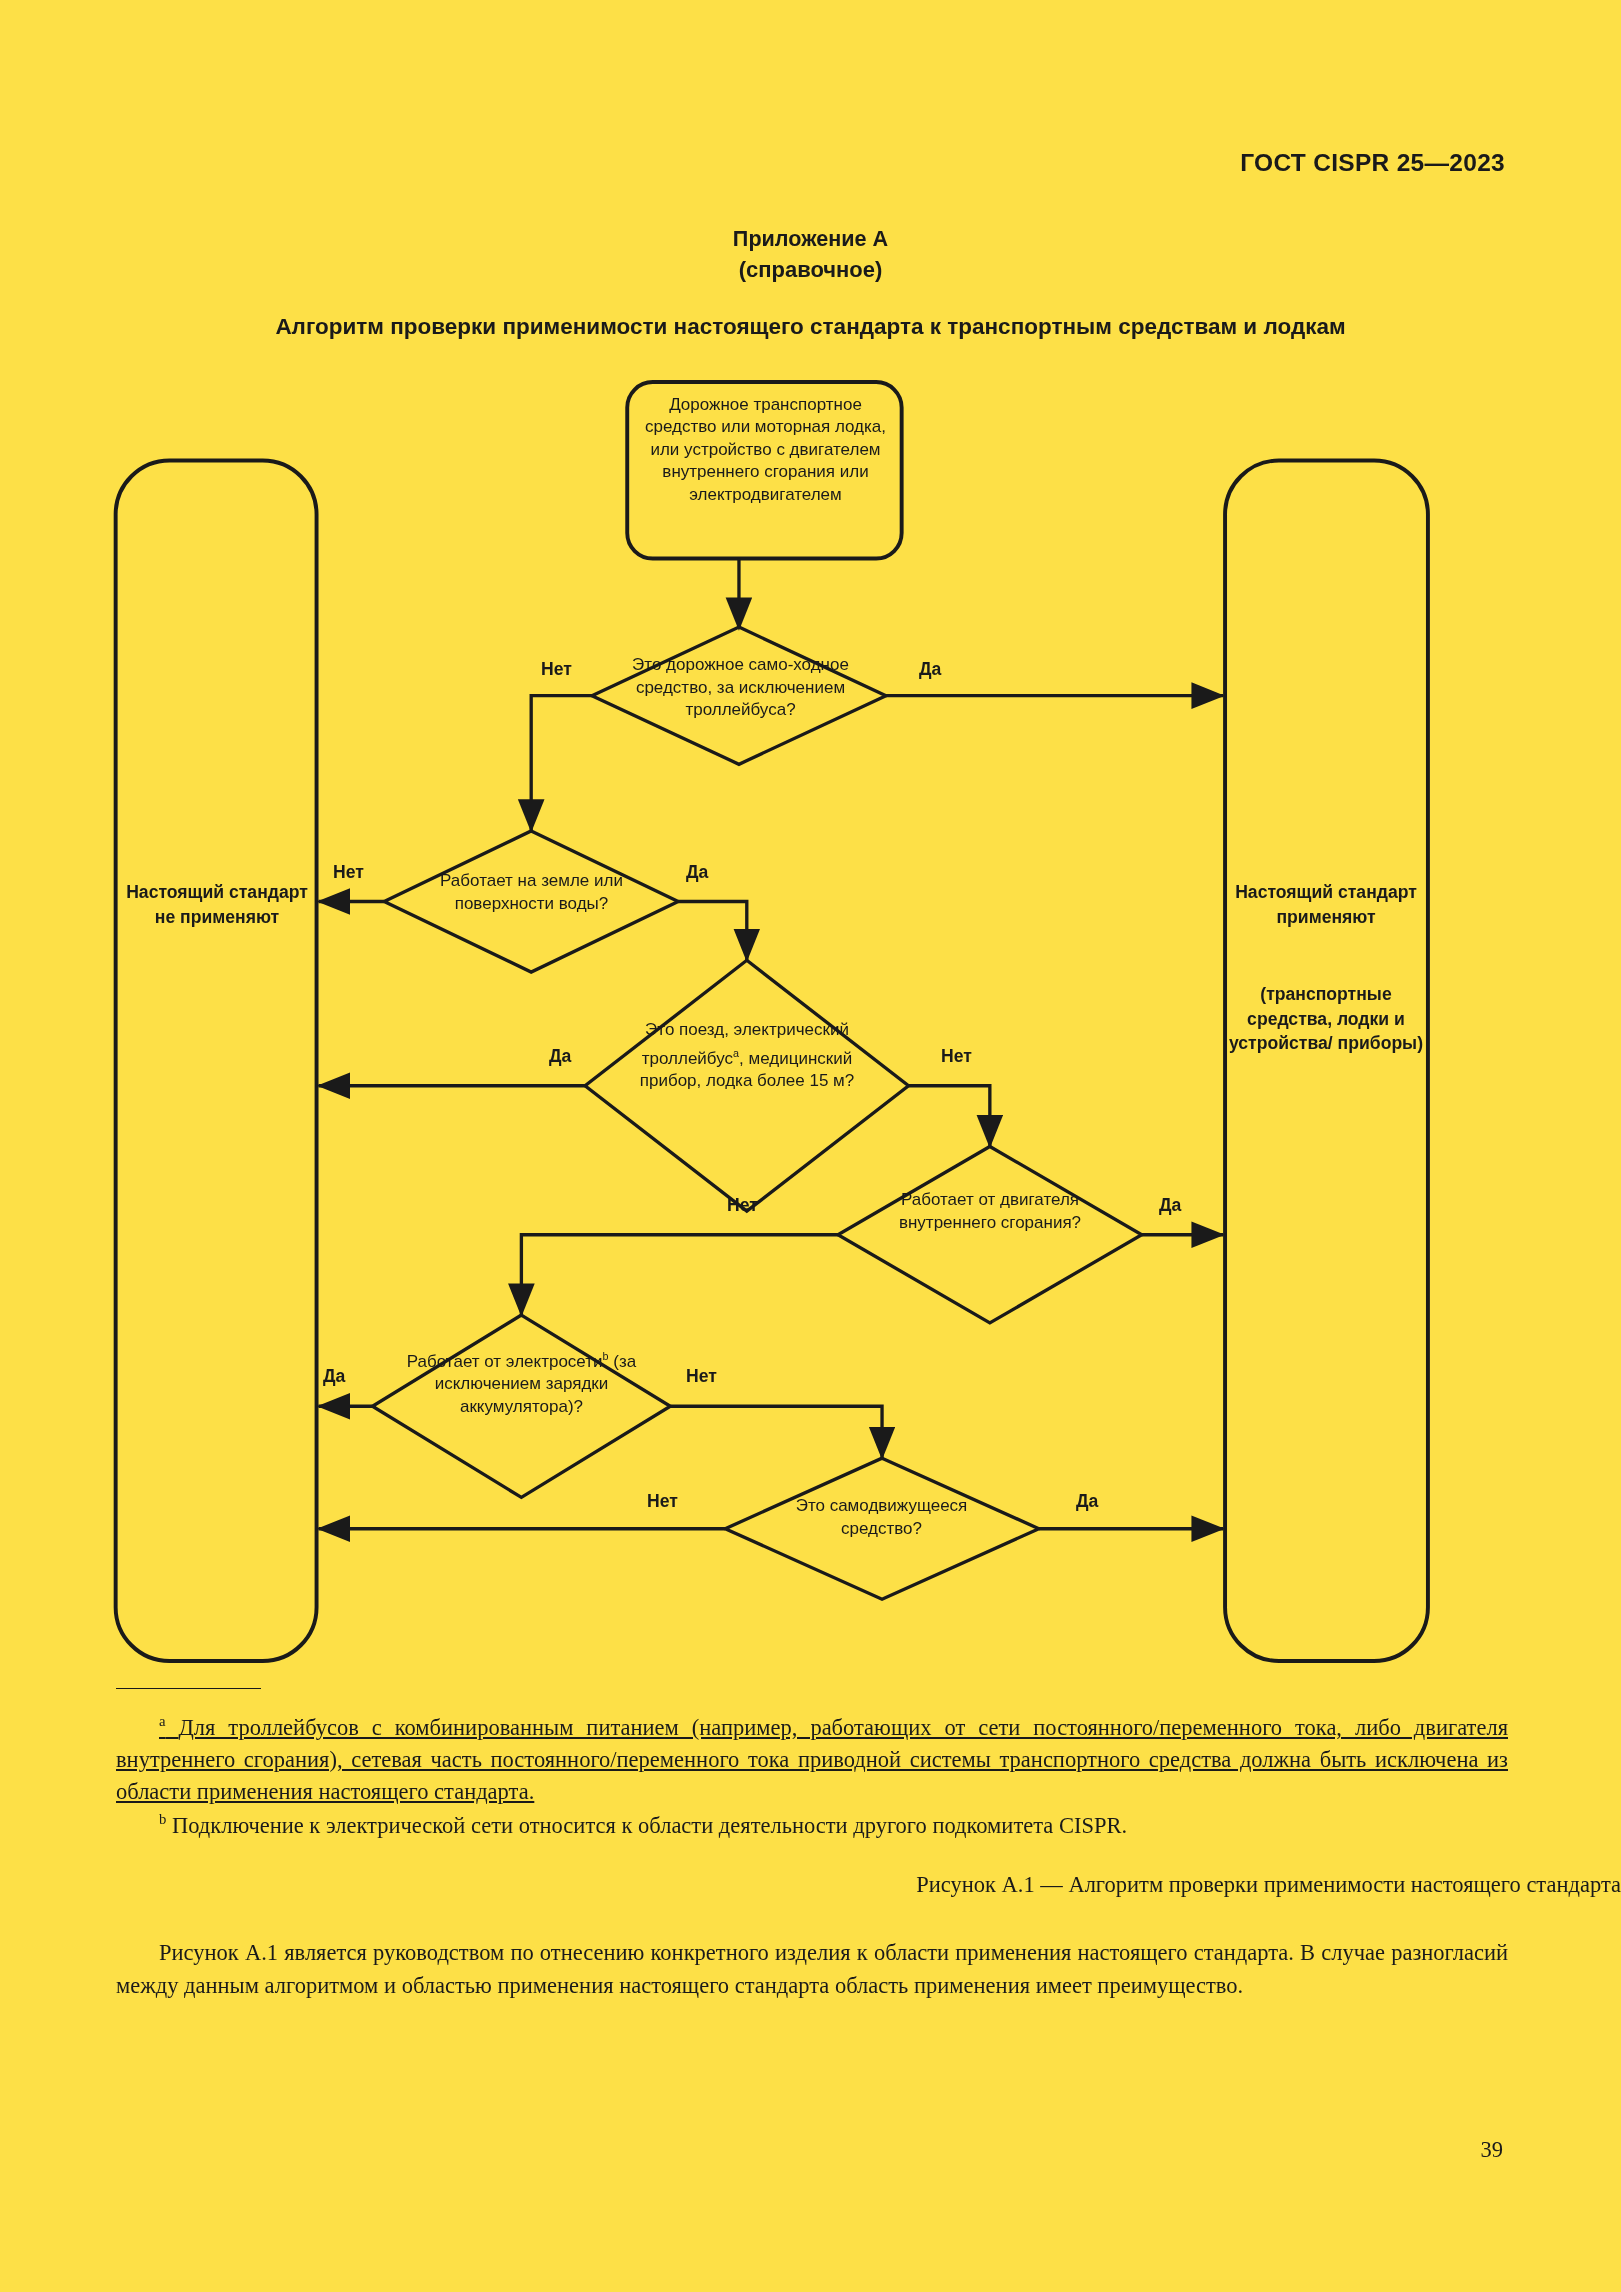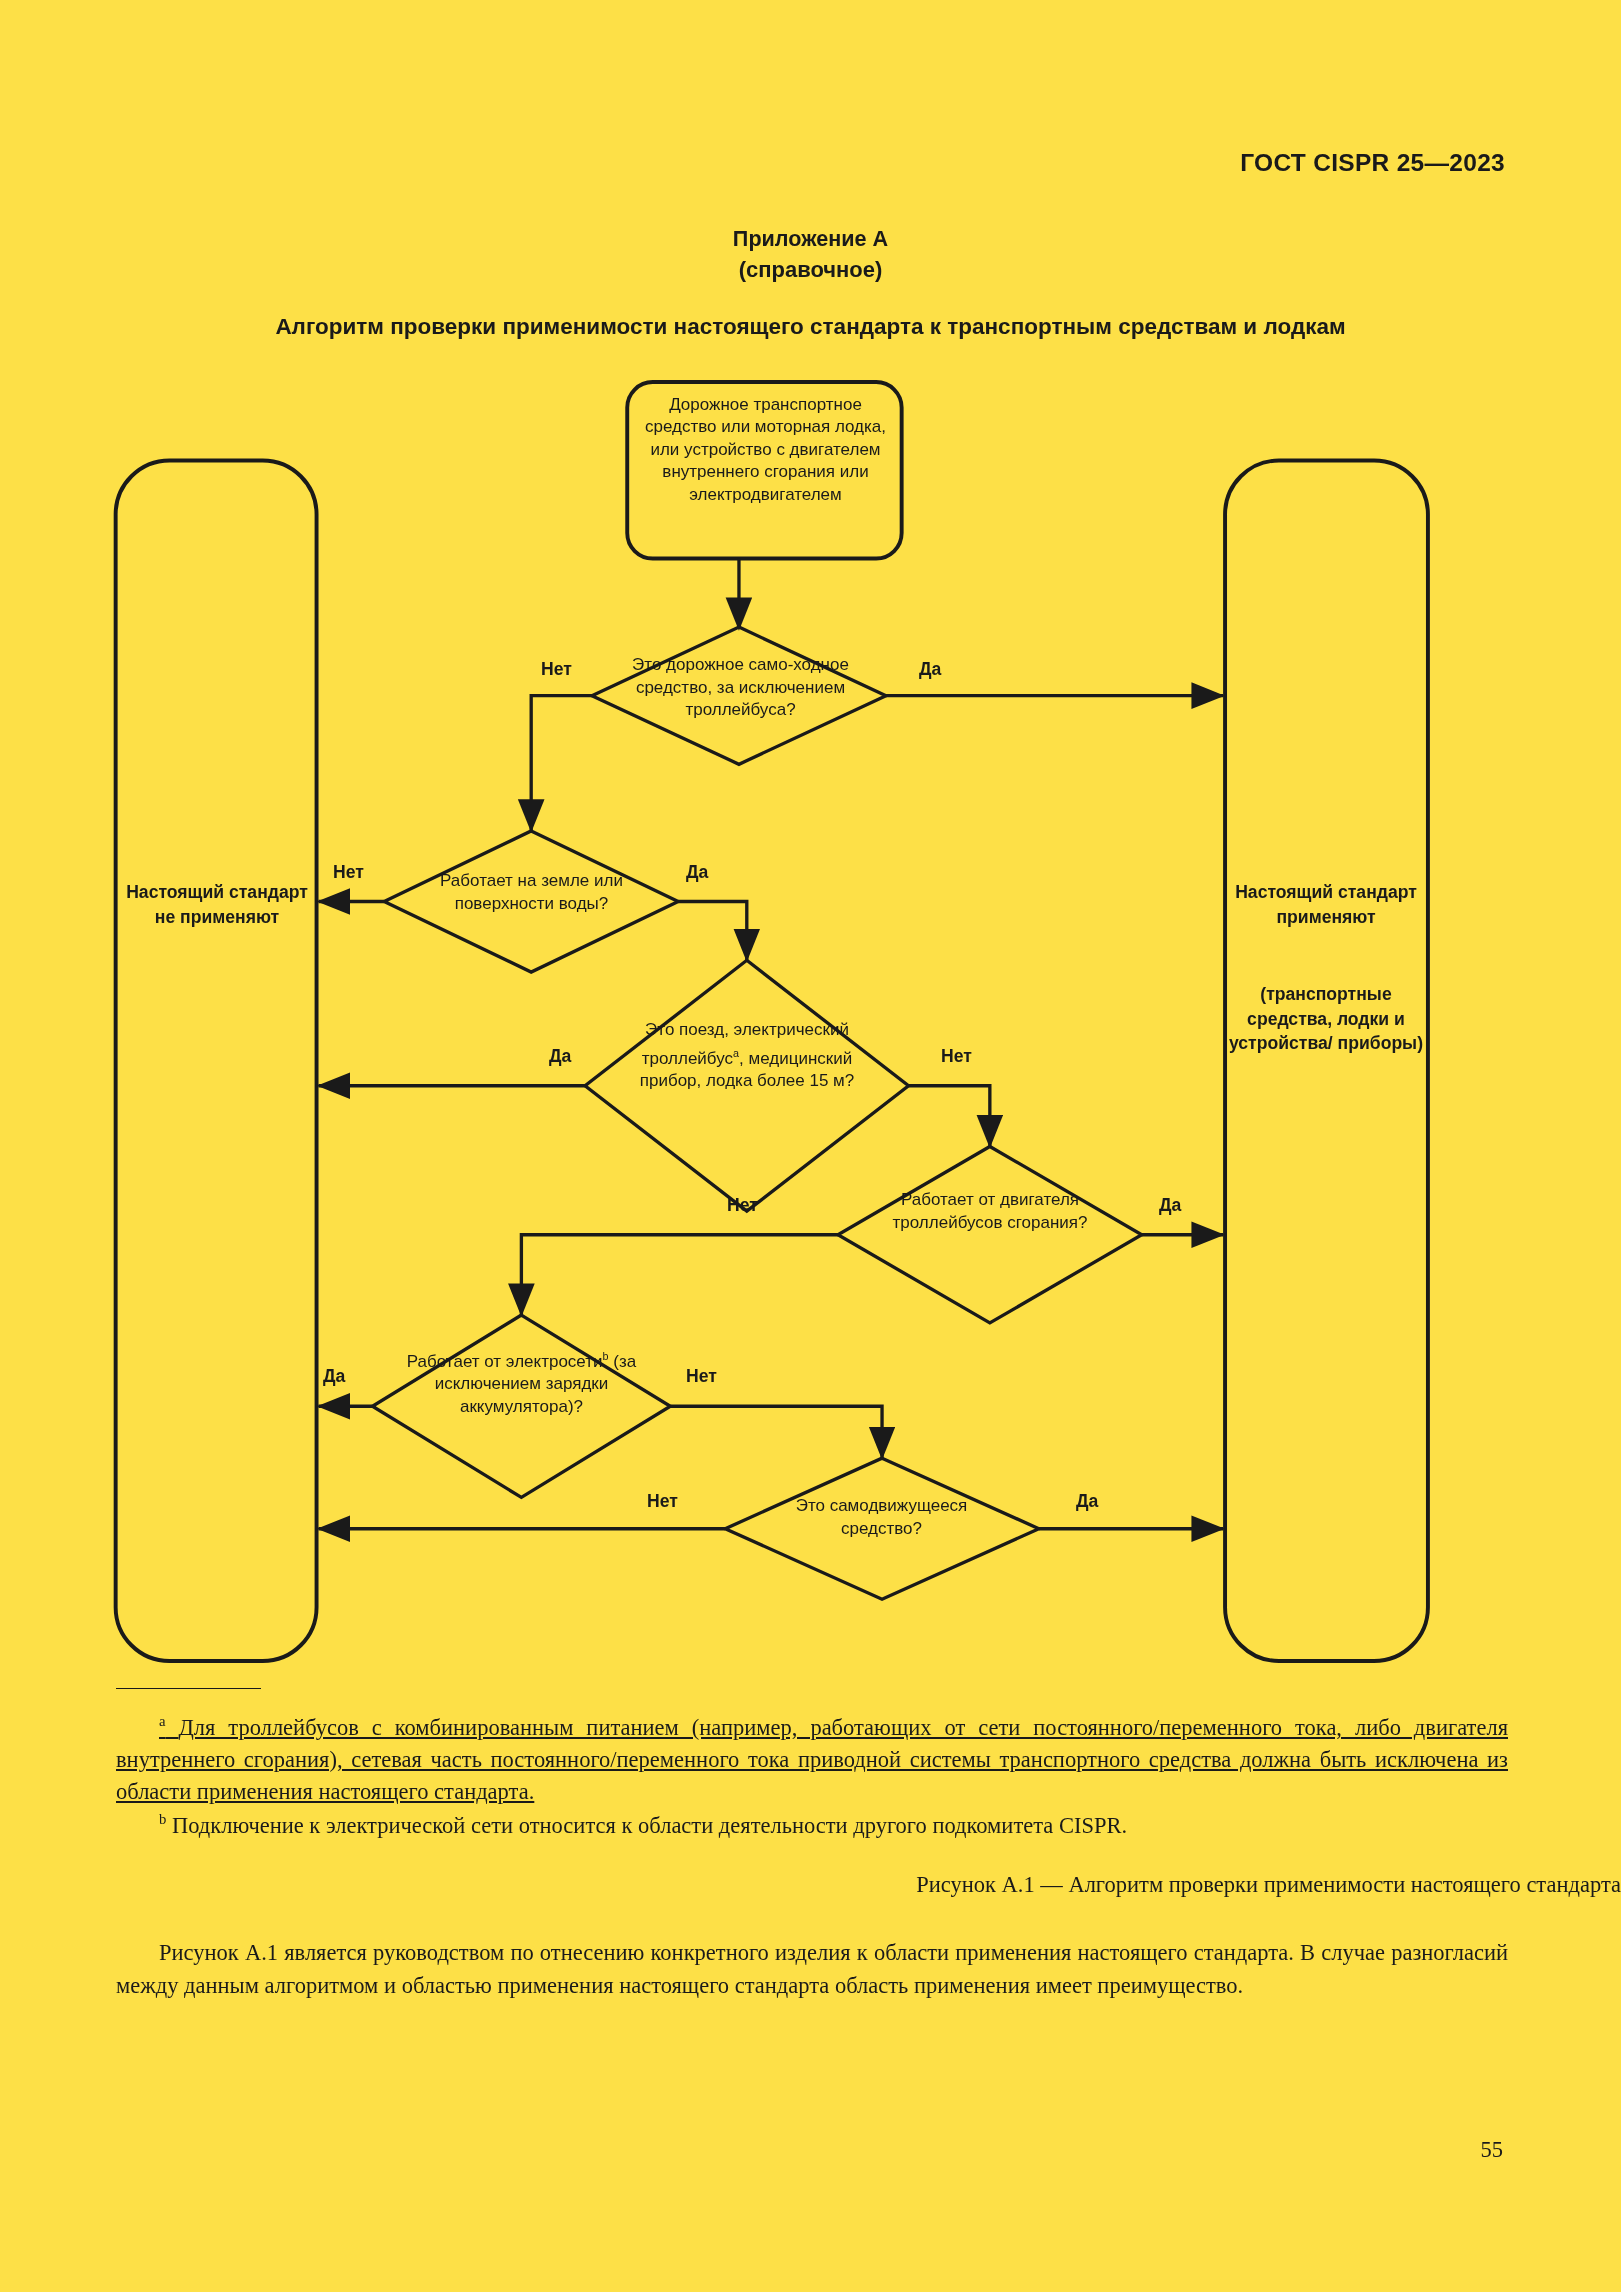--- a/index.html
+++ b/index.html
@@ -227,21 +227,21 @@
     </svg>
 
     <div class="nodetext" style="left:637px; top:21.6px; width:257px;">Дорожное транспортное средство или моторная лодка, или устройство с двигателем внутреннего сгорания или электродвигателем</div>
 
     <div class="nodetext" style="left:612px; top:282px; width:257px;">Это дорожное само-ходное средство, за исключением троллейбуса?</div>
 
     <div class="nodetext" style="left:414px; top:498px; width:235px;">Работает на земле или поверхности воды?</div>
 
     <div class="nodetext" style="left:639px; top:647px; width:216px;">Это поезд, электрический троллейбус<sup>a</sup>, медицинский прибор, лодка более 15 м?</div>
 
-    <div class="nodetext" style="left:882px; top:817px; width:216px;">Работает от двигателя троллейбусов сгорания?</div>
+    <div class="nodetext" style="left:882px; top:817px; width:216px;">Работает от двигателя внутреннего сгорания?</div>
 
     <div class="nodetext" style="left:402px; top:973px; width:239px;">Работает от электросети<sup>b</sup> (за исключением зарядки аккумулятора)?</div>
 
     <div class="nodetext" style="left:766px; top:1123px; width:231px;">Это самодвижущееся средство?</div>
 
     <div class="termtext" style="left:120px; top:508px; width:194px;">Настоящий стандарт не применяют</div>
 
     <div class="termtext" style="left:1229px; top:508px; width:194px;">Настоящий стандарт применяют</div>
     <div class="termtext" style="left:1223px; top:610px; width:206px;">(транспортные средства, лодки и устройства/ приборы)</div>
 
@@ -276,16 +276,16 @@
     <span style="display:inline-block; width:43px;"></span><sup>b</sup>
     <span>Подключение к электрической сети относится к области деятельности другого подкомитета CISPR.</span>
   </div>
 
   <div class="fig-caption">Рисунок А.1 — Алгоритм проверки применимости настоящего стандарта</div>
 
   <div class="body-para">
     <span style="display:inline-block; width:43px;"></span><span>Рисунок А.1 является руководством по отнесению конкретного изделия к области применения настоящего стандарта. В случае разногласий между данным алгоритмом и областью применения настоящего стандарта область применения имеет преимущество.</span>
   </div>
 
-  <div class="page-number">55</div>
+  <div class="page-number">39</div>
 
 </div>
 
 
 </body></html>

